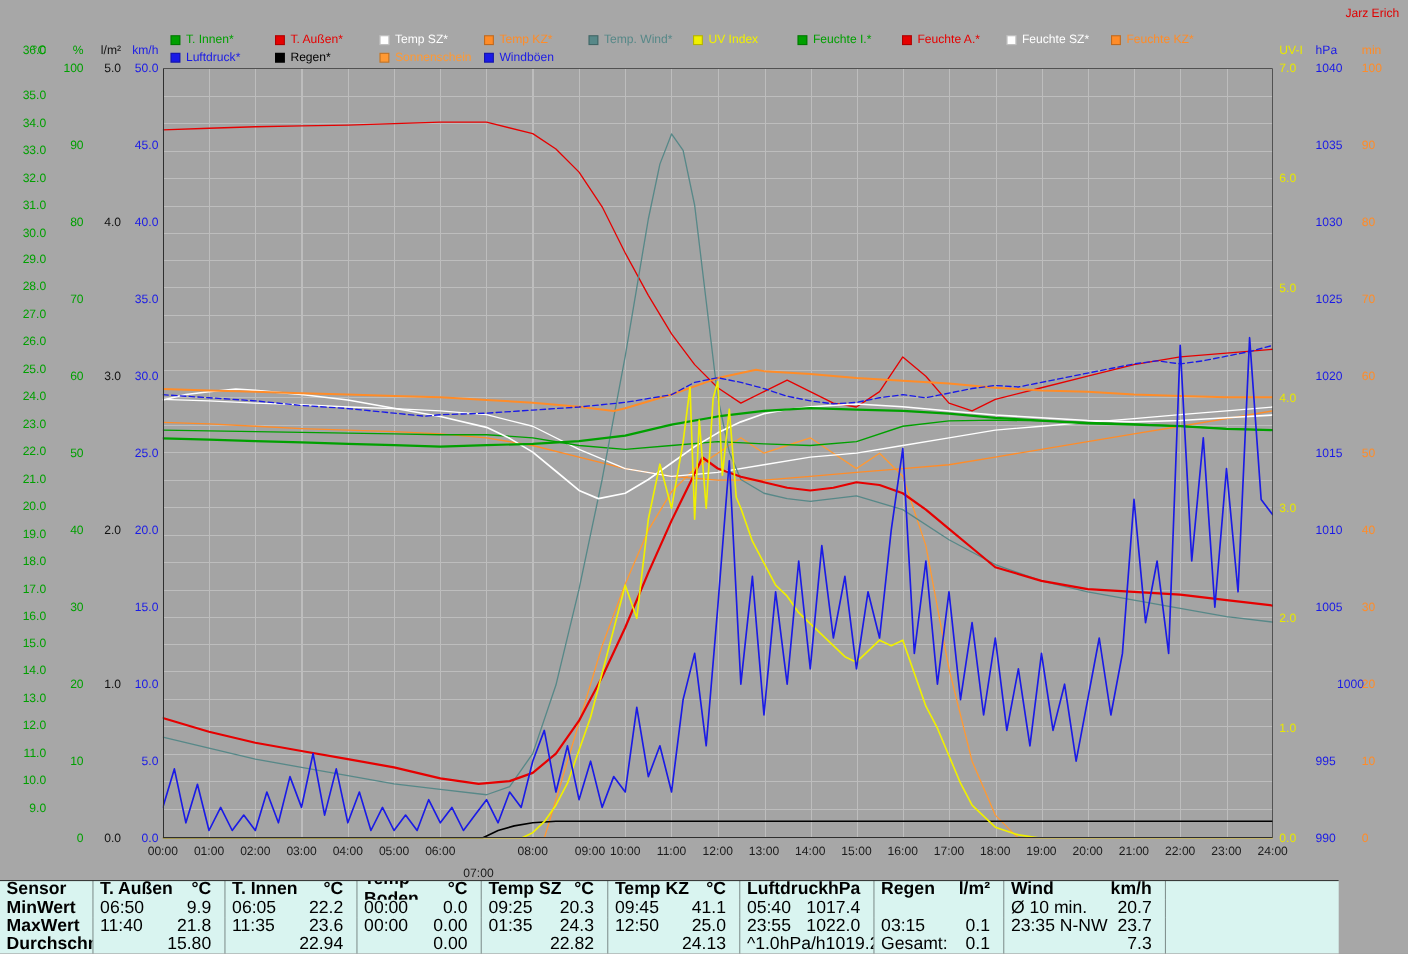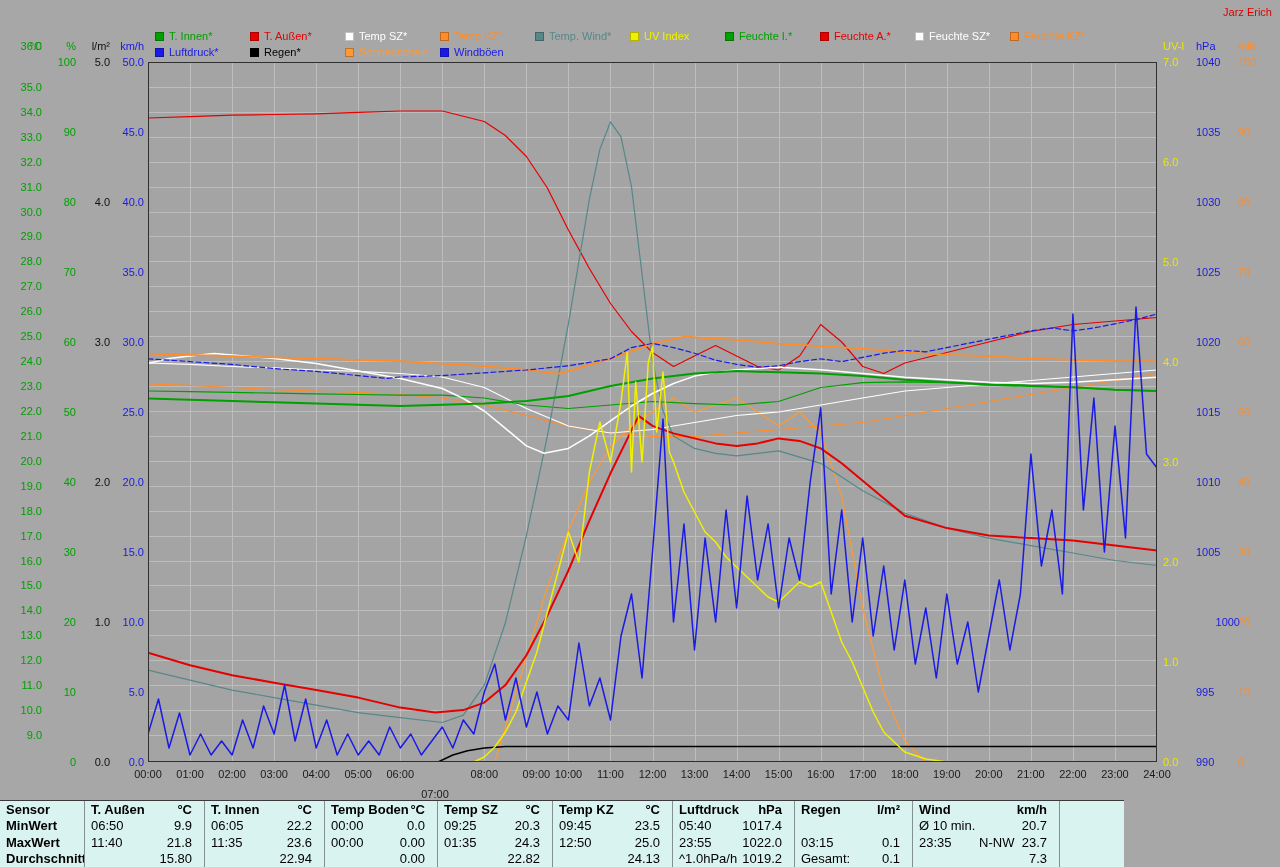--- a/index.html
+++ b/index.html
@@ -9,24 +9,24 @@
   .watermark{position:absolute;top:6px;right:8px;color:#e00000;font-size:11px;}
   .legend-row{position:absolute;left:155px;display:flex;}
   .legend-row.r1{top:30px;}
   .legend-row.r2{top:46px;}
   .legend-item{width:95px;display:flex;align-items:center;font-size:11px;line-height:12px;}
   .swatch{width:7px;height:7px;display:inline-block;margin-right:5px;flex:0 0 auto;border:1px solid rgba(0,0,0,.25);}
   .plot{position:absolute;left:148px;top:62px;width:1009px;height:700px;background:#a4a4a4;}
   .plot svg{position:absolute;left:0;top:0;}
   .axlabel{position:absolute;font-size:11px;line-height:12px;height:12px;white-space:nowrap;}
   .xlabel{position:absolute;font-size:11px;color:#1b1b1b;transform:translateX(-50%);white-space:nowrap;}
-  .stats-table{position:absolute;left:0;top:800px;width:1124px;height:67px;background:#d9f4f0;
+  .stats-table{position:absolute;left:0;top:800px;width:1217px;height:67px;background:#d9f4f0;
        border-top:1px solid #3a3a3a;display:grid;box-sizing:border-box;
        grid-template-columns:85px 120px 120px 113px 115px 120px 122px 118px 147px 1fr;
-       grid-template-rows:repeat(4,1fr);font-size:13px;color:#000;}
+       grid-template-rows:repeat(4,1fr);font-size:16px;color:#000;}
   .cell{display:flex;justify-content:space-between;align-items:center;padding:0 12px 0 6px;
        border-right:1px solid rgba(0,0,0,.4);overflow:hidden;}
   .cell.filler{border-right:none;}
   .cell.hdr{font-weight:bold;}
   .cell.rowlbl{font-weight:bold;}
   .cell .cr{white-space:pre;}
 </style>
 </head>
 <body>
 
@@ -335,21 +335,21 @@
       <div class="cell">
         <span class="cl">00:00</span>
         <span class="cr">0.0</span>
       </div>
       <div class="cell">
         <span class="cl">09:25</span>
         <span class="cr">20.3</span>
       </div>
       <div class="cell">
         <span class="cl">09:45</span>
-        <span class="cr">23.5</span>
+        <span class="cr">41.1</span>
       </div>
       <div class="cell">
         <span class="cl">05:40</span>
         <span class="cr">1017.4</span>
       </div>
       <div class="cell">
         <span class="cl"></span>
         <span class="cr"></span>
       </div>
       <div class="cell">

